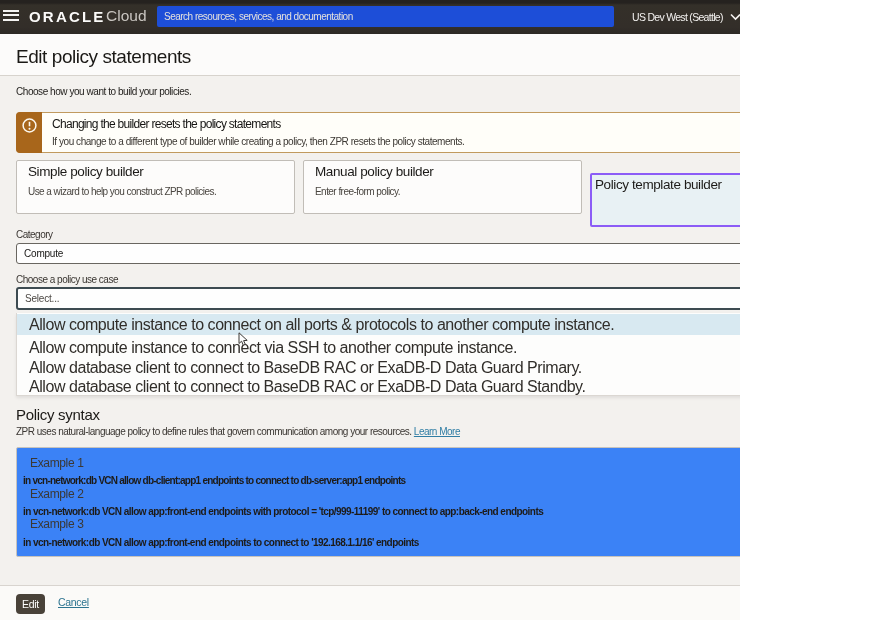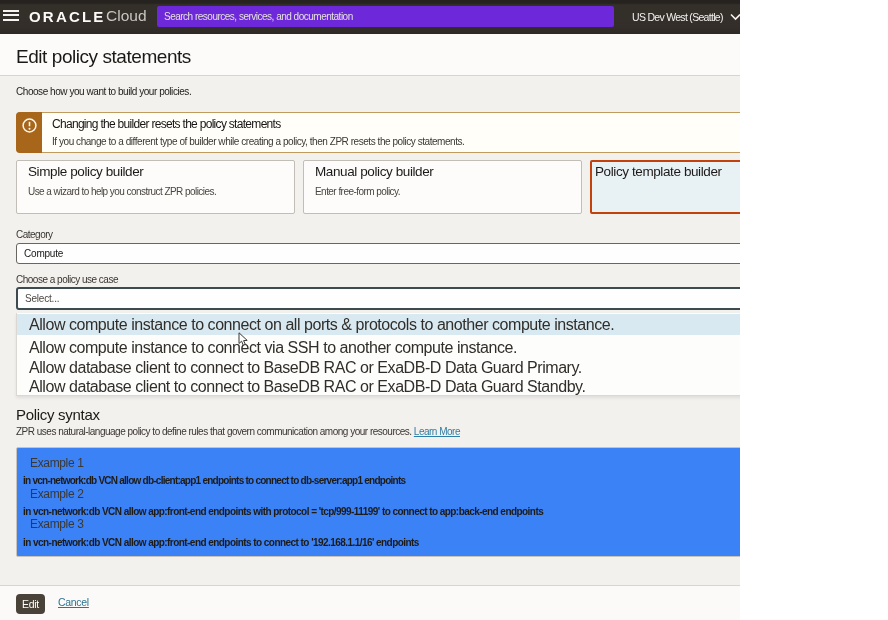--- a/index.html
+++ b/index.html
@@ -8,21 +8,21 @@
   #page { position:relative; width:740px; height:620px; background:#f3f1ee; overflow:hidden; }
   .abs { position:absolute; }
 
   
   #nav { position:absolute; top:0; left:0; width:888px; height:34px; background:linear-gradient(#25221f 0px, #25221f 3px, #343029 5px, #332e29 27px, #2d2925 34px); }
   
   #burger { position:absolute; left:3px; top:10px; width:16px; height:11px; }
   #burger div { height:1.6px; background:#f5f4f2; margin-bottom:2.9px; }
   #logo-oracle { position:absolute; left:29px; top:8px; color:#fbfaf9; font-size:15px; font-weight:bold; letter-spacing:2.2px; }
   #logo-cloud { position:absolute; left:106px; top:7px; color:#c9c5c0; font-size:15.5px; font-weight:normal; }
-  #search { position:absolute; left:157px; top:6px; width:457px; height:21px; background:#6d28d9; border-radius:2px; color:#e4e1dd; font-size:10px; letter-spacing:-0.5px; line-height:21px; padding-left:7px; }
+  #search { position:absolute; left:157px; top:6px; width:457px; height:21px; background:#1d4ed8; border-radius:2px; color:#e4e1dd; font-size:10px; letter-spacing:-0.5px; line-height:21px; padding-left:7px; }
   #region { position:absolute; left:632px; top:11px; color:#f4f2f0; font-size:10.5px; letter-spacing:-0.7px; }
   .navicon { position:absolute; top:9px; }
 
   
   #hdrband { position:absolute; top:34px; left:0; width:888px; height:42px; background:#fcfbfa; border-bottom:1px solid #d7d3cd; }
   #h1 { position:absolute; top:46px; left:16px; font-size:19px; letter-spacing:-0.45px; color:#1b1916; font-weight:normal; }
   #rightbar { position:absolute; top:34px; left:885px; width:3px; height:586px; background:#141210; }
 
   
   #intro { position:absolute; top:86px; left:16px; font-size:10px; letter-spacing:-0.45px; color:#1e1c19; }
@@ -30,21 +30,21 @@
   
   #banner { position:absolute; top:112px; left:16px; width:853px; height:41px; background:#fffef9; border:1px solid #c19a5e; border-radius:4px; }
   #bstrip { position:absolute; top:112px; left:16px; width:26px; height:41px; background:#a8661b; border-radius:4px 0 0 4px; }
   #btitle { position:absolute; top:117px; left:52px; font-size:12px; letter-spacing:-0.7px; color:#161513; }
   #bsub { position:absolute; top:136px; left:52px; font-size:10px; letter-spacing:-0.45px; color:#3c3833; }
 
   
   .card { position:absolute; top:160px; width:279px; height:54px; background:#fdfcfb; border:1px solid #c1bdb7; border-radius:2px; }
   .card h3 { position:absolute; top:3px; left:11px; font-size:13.5px; letter-spacing:-0.4px; color:#1d1b19; font-weight:normal; }
   .card p { position:absolute; top:25px; left:11px; font-size:10px; letter-spacing:-0.55px; color:#4a4641; }
-  #card3 { background:#e8f1f4; border:2px solid #c2410c; }
+  #card3 { background:#e8f1f4; border:2px solid #8b5cf6;margin-top:13px; }
   #card3 h3 { left:3px; top:2px; }
   #card3 p { left:3px; top:25px; width:266px; line-height:10.5px; }
 
   
   .lbl { position:absolute; left:16px; font-size:10px; letter-spacing:-0.5px; color:#3a3632; }
   .selbox { position:absolute; left:16px; width:853px; background:#fefefe; border:1px solid #696660; border-radius:3px; font-size:10px; letter-spacing:-0.2px; color:#161513; }
   #sel1 { top:243px; height:21px; line-height:19px; padding-left:7px; }
   #sel2 { top:287px; height:23px; line-height:20px; padding-left:7px; border:2px solid #3d4b51; color:#4c4844; }
   .spin { position:absolute; width:10px; height:13px; }
 

